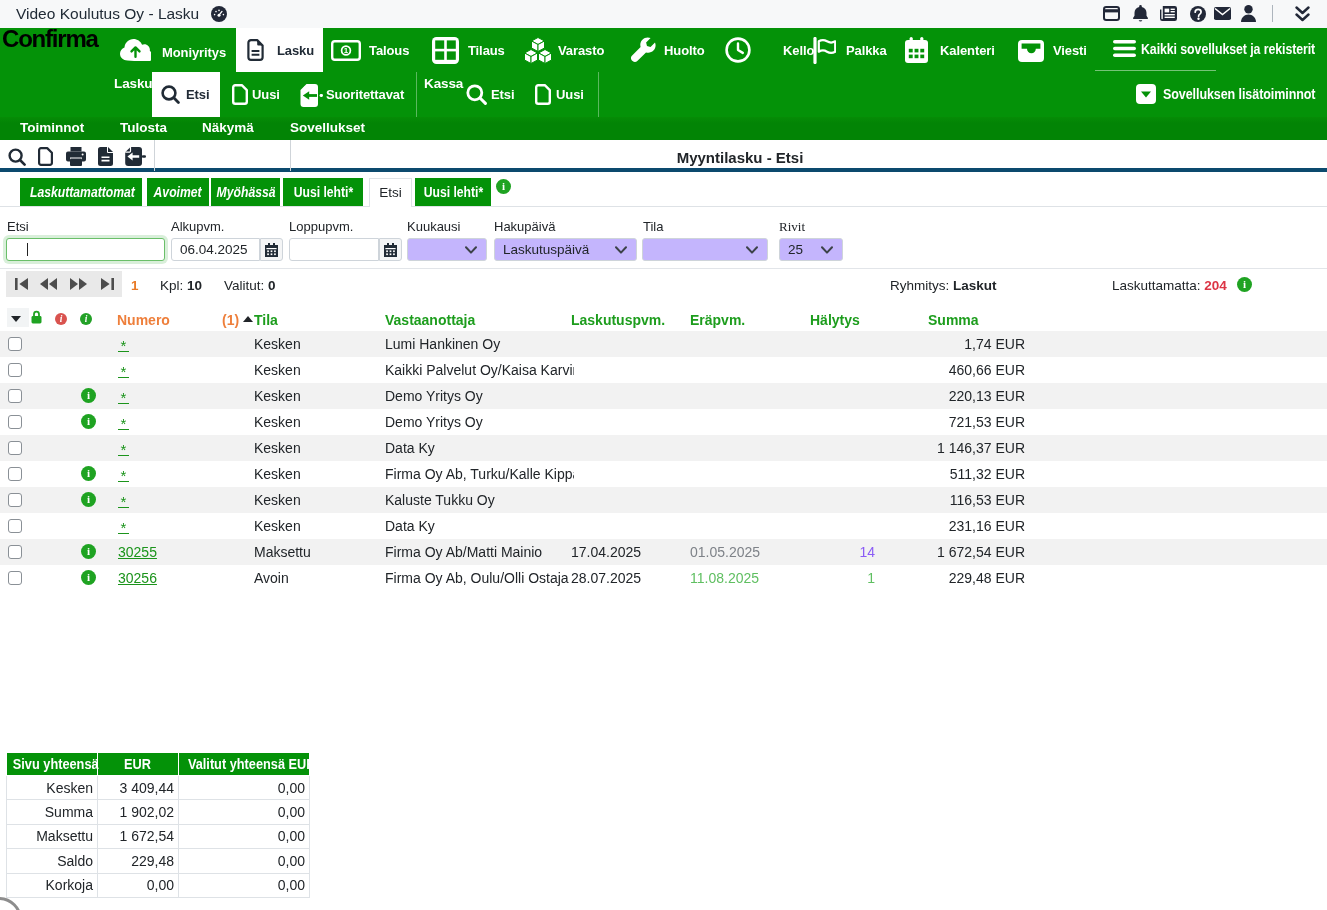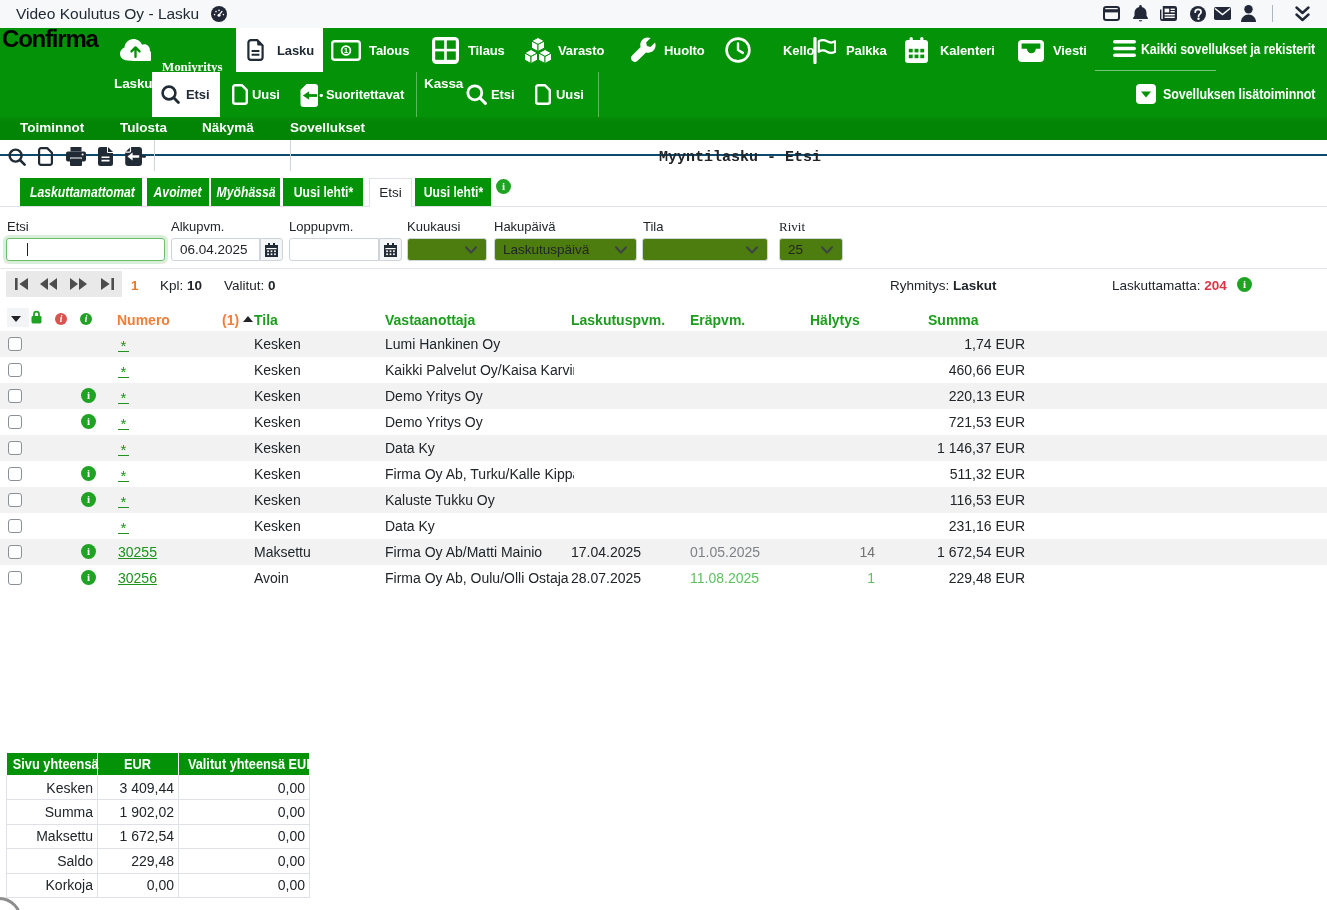--- a/index.html
+++ b/index.html
@@ -24,36 +24,36 @@
   .navico { position:absolute; color:#fff; }
   .navico svg { display:block; }
   .appactive { position:absolute; background:#fff; }
   .vsep { position:absolute; width:1px; background:rgba(255,255,255,.35); }
 
   
   #menubar { left:0; top:117px; width:1327px; height:23px; background:linear-gradient(180deg,#068c06 0,#028405 6px); }
   .mitem { position:absolute; top:0; height:23px; line-height:22px; color:#fff; font-size:13.5px; font-weight:600; }
 
   
-  #toolbar { left:0; top:140px; width:1327px; height:16px; background:#fff; border-bottom:2px solid #0c4a6e;font-family:Liberation Mono, monospace; }
+  #toolbar { left:0; top:140px; width:1327px; height:32px; background:#fff; border-bottom:4px solid #0c4a6e; }
   .tsep { position:absolute; top:0; width:1px; height:31px; background:#cfd4d9; }
   #pgtitle { position:absolute; top:9px; left:620px; width:240px; text-align:center; font-size:15px; font-weight:bold; color:#212529; }
 
   
   .tab { position:absolute; top:178px; height:28px; background:var(--g); color:#fff; font-size:14.5px; font-weight:bold; text-align:center; line-height:28px; }
   .tab i, .tab u { display:inline-block; transform:scaleX(0.84); font-style:inherit; text-decoration:none; }
   .tab.it { font-style:italic; }
   .tabline { left:0; top:206px; width:1327px; height:1px; background:#dee2e6; }
   .tabactive { position:absolute; top:178px; height:29px; background:#fff; color:#212529; font-size:13.5px; font-weight:normal; text-align:center; line-height:28px; border:1px solid #dee2e6; border-bottom:none; z-index:2; }
 
   
   .flabel { position:absolute; top:219px; font-size:13px; color:#212529; }
   .finput { position:absolute; top:238px; height:23px; background:#fff; border:1px solid #ced4da; border-radius:3px; font-size:13.5px; color:#212529; padding:0 8px; line-height:21px; }
   .faddon { position:absolute; top:238px; height:23px; width:23px; background:#f4f5f6; border:1px solid #ced4da; border-radius:0 3px 3px 0; display:flex; align-items:center; justify-content:center; }
-  .fselect { position:absolute; top:238px; height:23px; background:#4d7c0f; border:1px solid #ced4da; border-radius:3px; font-size:13.5px; color:#212529; padding:0 8px; line-height:21px; }
+  .fselect { position:absolute; top:238px; height:23px; background:#c4b5fd; border:1px solid #ced4da; border-radius:3px; font-size:13.5px; color:#212529; padding:0 8px; line-height:21px; }
   .chev { position:absolute; top:7px; right:9px; }
   #etsiinput { left:6px; width:159px; border:1px solid #6abf69; box-shadow:0 0 0 3px #d9efda; }
   #cursor { position:absolute; left:27px; top:243px; width:1px; height:13px; background:#222; }
 
   .hline2 { left:0; top:268px; width:1327px; height:1px; background:#e2e5e9; }
 
   
   #pagerbox { left:6px; top:271px; width:116px; height:26px; background:#e9e9e9; }
   .ptxt { position:absolute; top:278px; font-size:13.5px; }
 
@@ -156,21 +156,21 @@
 
   <div id="nav" class="abs"></div>
   <div id="logo" class="abs">Confirma</div>
 
   <span class="navico" style="left:120px; top:39px;">
       <svg width="31" height="22" viewBox="0 0 34 24">
         <path fill="#fff" d="M8 23.5C3.6 23.5 0 20.2 0 16.1c0-3.2 2-5.9 4.9-6.9C5.3 4 9.6 0 14.8 0c4.2 0 7.8 2.5 9.4 6.2.8-.4 1.6-.6 2.5-.6 3.4 0 6.1 2.8 6.1 6.2 0 .4 0 .8-.1 1.2 1.9 1.1 3.2 3.2 3.2 5.6 0 3.6-2.9 6.5-6.5 6.5z"></path>
         <path d="M17 19.5V10M12.6 13.6 17 9.2l4.4 4.4" fill="none" stroke="var(--g)" stroke-width="2.6" stroke-linecap="round" stroke-linejoin="round"></path>
       </svg>
     </span>
-  <span class="navtxt" style="left:162px; top:59px;font-family:Liberation Serif, serif;">Moniyritys</span>
+  <span class="navtxt" style="left:162px; top:45px;">Moniyritys</span>
   <div class="appactive" style="left:236px; top:28px; width:87px; height:44px;"></div>
   <span class="navico" style="left:247px; top:39px;">
       <svg width="17" height="22" viewBox="0 0 17 22">
         <path d="M10.2 1.1H4A2.6 2.6 0 0 0 1.4 3.7v14.6A2.6 2.6 0 0 0 4 20.9h9a2.6 2.6 0 0 0 2.6-2.6V6.5z" fill="#fff" stroke="#212b36" stroke-width="2.2" stroke-linejoin="round"></path>
         <path d="M10.2 1.1v4.4a1 1 0 0 0 1 1h4.4z" fill="#212b36"></path>
         <path d="M4.6 12h7.8M4.6 15.8h7.8" stroke="#212b36" stroke-width="2"></path>
       </svg>
     </span>
   <span class="navtxt" style="left:277px; top:43px; color:#212b36;">Lasku</span>
   <span class="navico" style="left:331px; top:40px;">
@@ -576,21 +576,21 @@
         <span class="cell rt amt">231,16 EUR</span>
       </div>
     <div class="row odd" style="top:539px;">
         <div class="cb"></div>
         <span class="ginfo" style="left:81px;"></span>
         <span class="cell glink" style="left:118px;">30255</span>
         <span class="cell" style="left:254px;">Maksettu</span>
         <span class="cell nm" style="left:385px;">Firma Oy Ab/Matti Mainio</span>
         <span class="cell" style="left:571px;">17.04.2025</span>
         <span class="cell" style="left:690px; color:#7e8288;">01.05.2025</span>
-        <span class="cell rt hal" style="color:#737373;">14</span>
+        <span class="cell rt hal" style="color:#8b5cf6;">14</span>
         <span class="cell rt amt">1&nbsp;672,54 EUR</span>
       </div>
     <div class="row" style="top:565px;">
         <div class="cb"></div>
         <span class="ginfo" style="left:81px;"></span>
         <span class="cell glink" style="left:118px;">30256</span>
         <span class="cell" style="left:254px;">Avoin</span>
         <span class="cell nm" style="left:385px;">Firma Oy Ab, Oulu/Olli Ostaja</span>
         <span class="cell" style="left:571px;">28.07.2025</span>
         <span class="cell" style="left:690px; color:#5fbf61;">11.08.2025</span>

